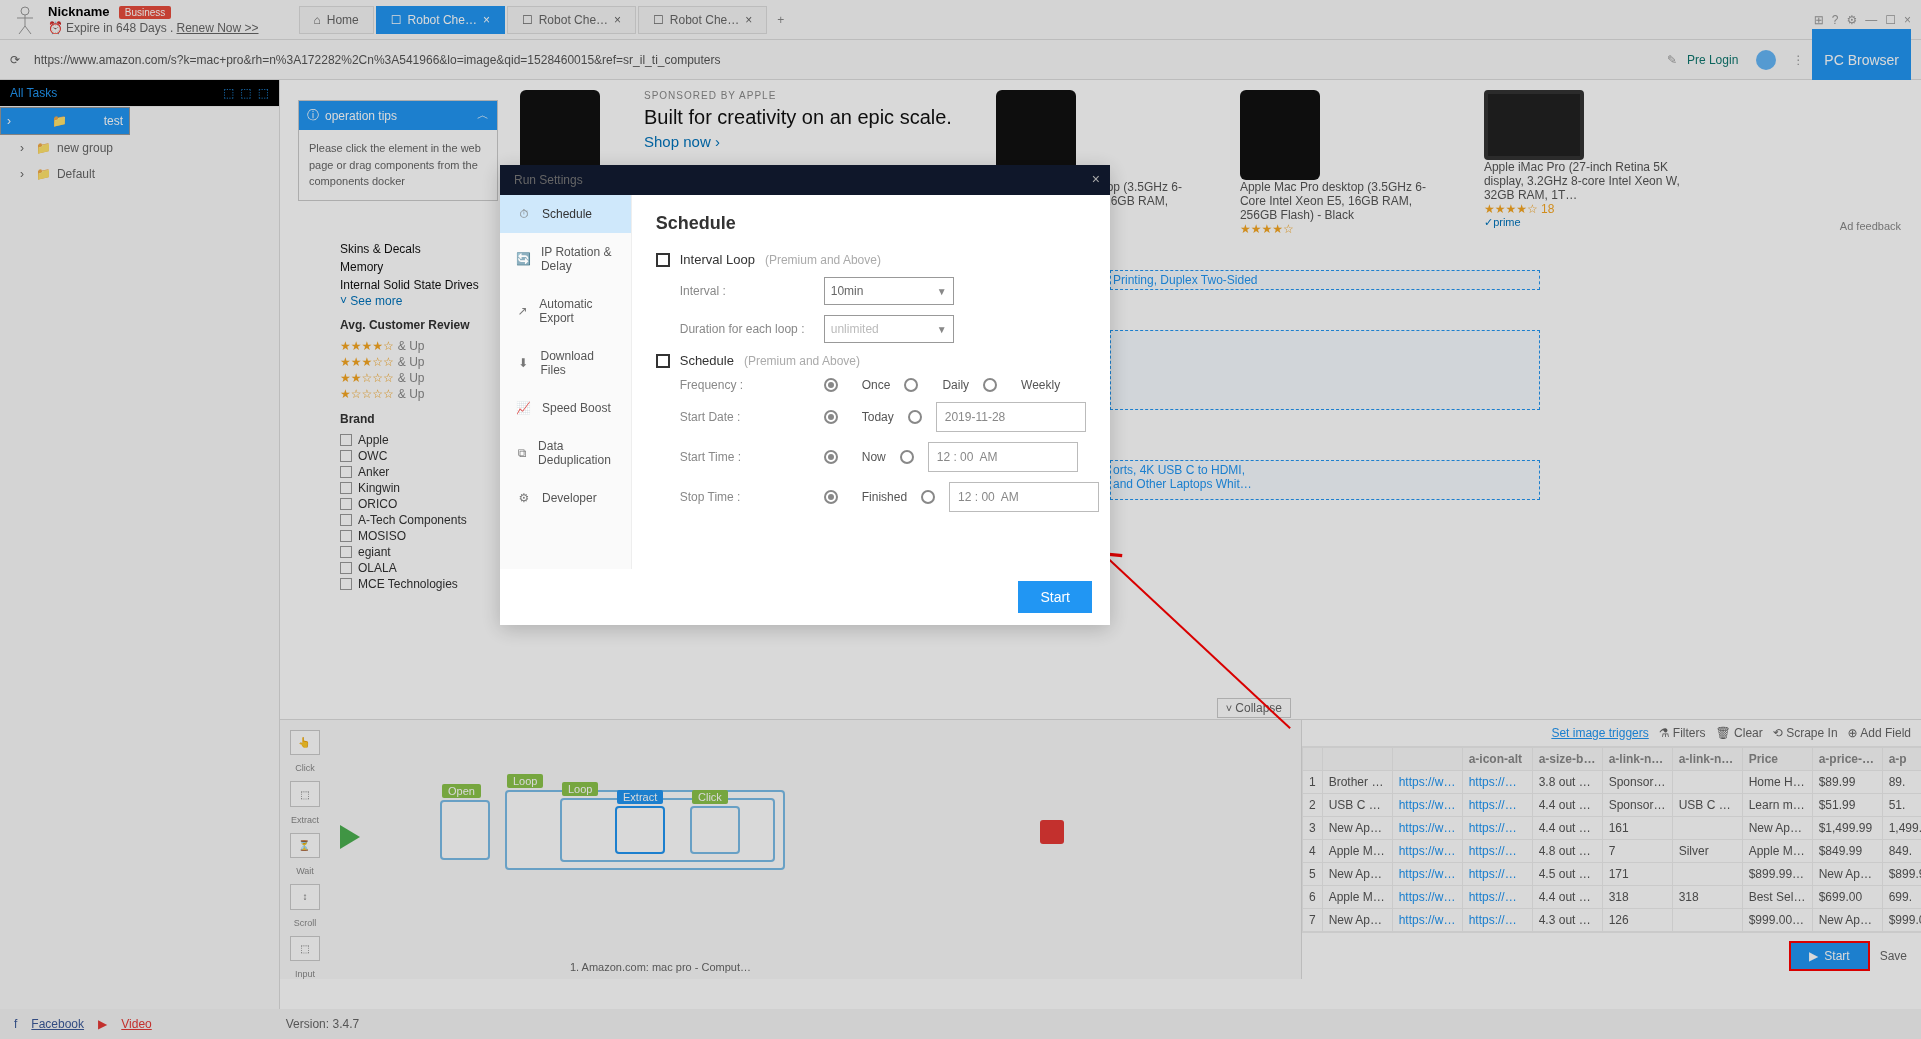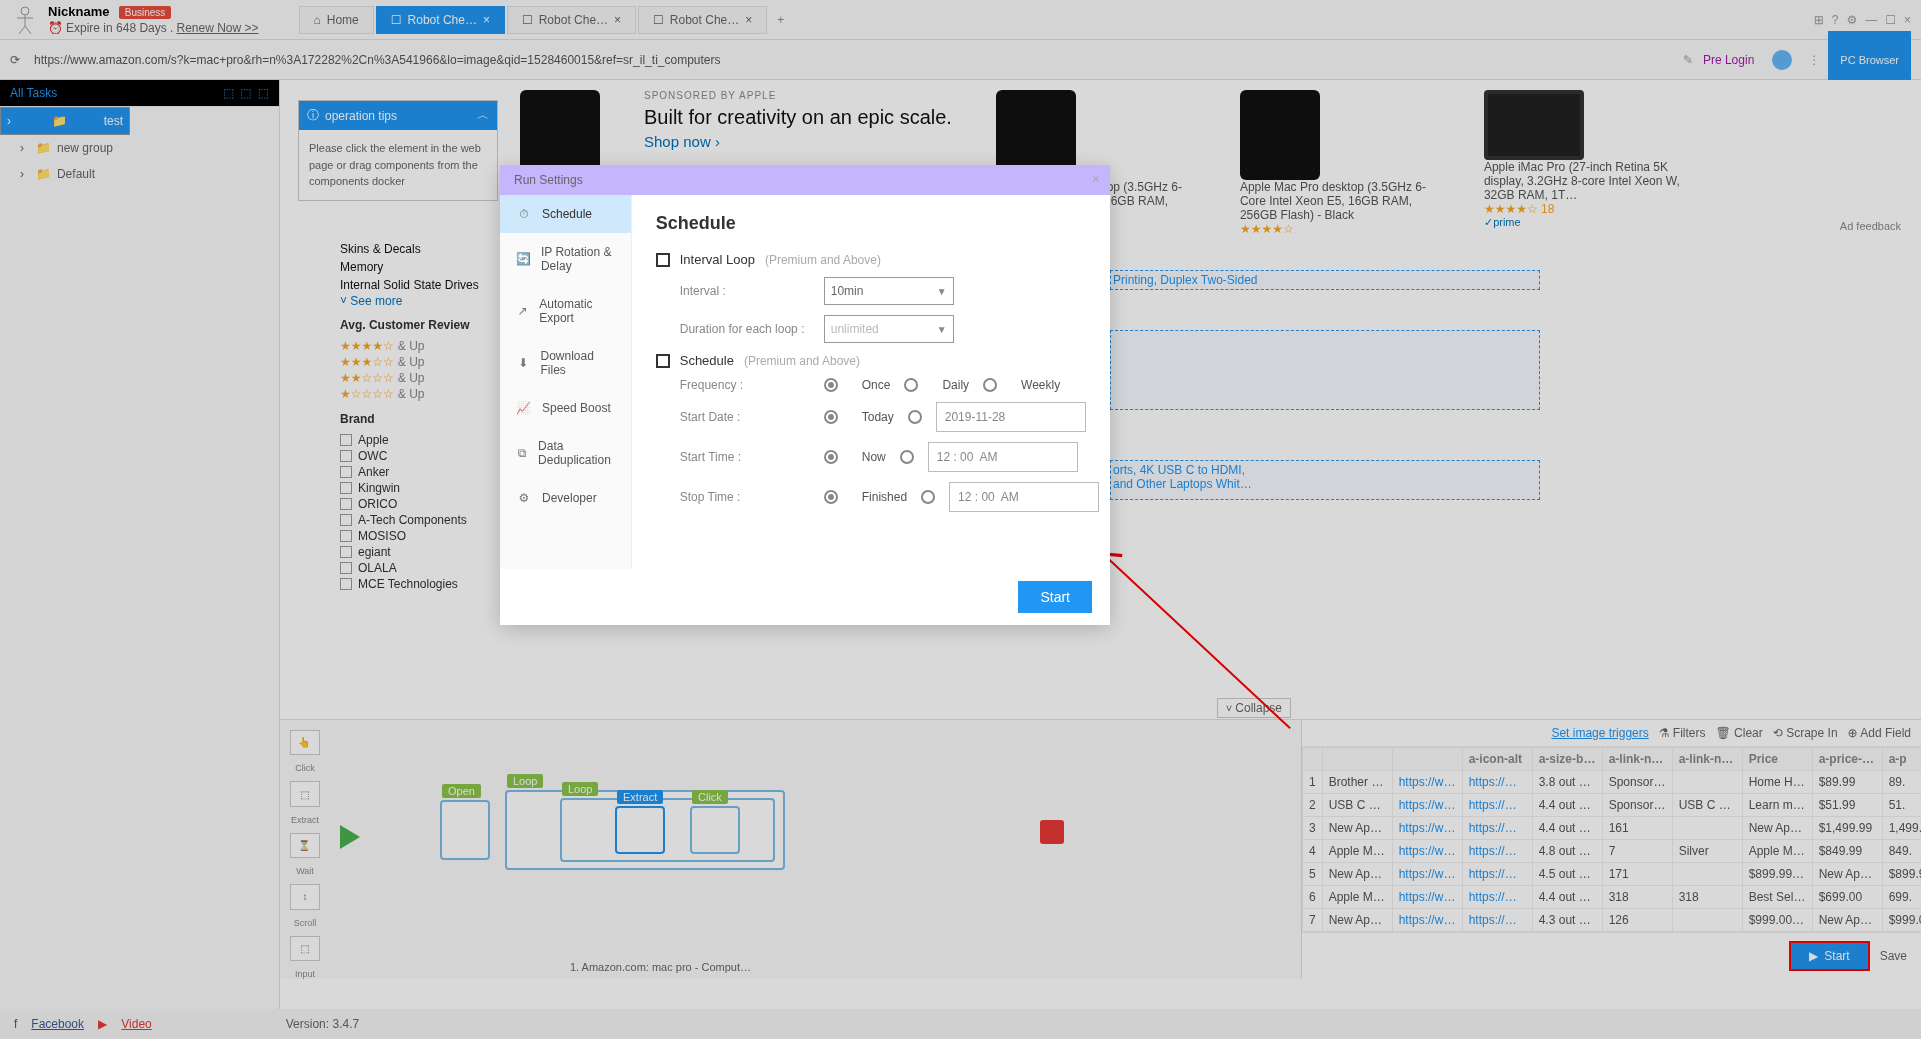--- a/index.html
+++ b/index.html
@@ -14,23 +14,23 @@
 .tabs{display:flex;margin-left:40px;align-items:center}
 .tab{padding:6px 14px;background:#f5f5f5;border:1px solid #ddd;display:flex;align-items:center;gap:6px;color:#666;margin-right:2px}
 .tab.active{background:#2196f3;color:#fff;border-color:#2196f3}
 .tab-close{font-size:12px;cursor:pointer}
 .tab-add{padding:4px 8px;color:#888;cursor:pointer}
 .top-right{margin-left:auto;display:flex;gap:8px;color:#999}
 .top-right span{cursor:pointer}
 .addr-row{height:40px;background:#fafafa;display:flex;align-items:center;padding:0 10px;border-bottom:1px solid #ddd}
 .reload{margin-right:10px;color:#666;cursor:pointer}
 .url-bar{flex:1;color:#555;padding:4px}
-.pre-login{color:#a21caf;margin:8px 10px}
+.pre-login{color:#0f766e;margin:8px 10px}
 .user-circle{width:20px;height:20px;border-radius:50%;background:#64b5f6;margin:0 8px}
-.pc-browser{background:#2196f3;color:#fff;padding:23px 12px;font-size:11px}
+.pc-browser{background:#2196f3;color:#fff;padding:23px 12px;font-size:14px}
 .main{display:flex;height:calc(100% - 110px)}
 .left-panel{width:280px;background:#fafafa;border-right:1px solid #ddd}
 .all-tasks{padding:6px 10px;color:#2196f3;display:flex;align-items:center;justify-content:space-between;background:#000000;border-bottom:1px solid #eee}
 .task-icons{display:flex;gap:6px;color:#2196f3}
 .task-row{padding:6px 20px;display:flex;align-items:center;gap:6px;color:#666}
 .task-row.sel{background:#2196f3;color:#fff}
 .task-row .arrow{width:10px}
 .content{flex:1;position:relative;background:#fff;overflow:hidden}
 .op-tips{position:absolute;top:20px;left:18px;width:200px;background:#fff;border:1px solid #ccc;z-index:5}
 .op-tips-hd{background:#2196f3;color:#fff;padding:6px 8px;display:flex;align-items:center;gap:6px}
@@ -82,21 +82,21 @@
 .start-btn{background:#2196f3;color:#fff;padding:6px 18px;border:2px solid red;display:flex;align-items:center;gap:6px}
 .save-btn{color:#666}
 .bottom-file{position:absolute;left:290px;bottom:36px;font-size:11px;color:#666}
 .status-bar{position:absolute;left:0;right:0;bottom:0;height:30px;background:#f5f5f5;display:flex;align-items:center;padding:0 14px;gap:14px;color:#666;font-size:11px}
 .status-bar .fb{color:#3b5998;text-decoration:underline}
 .status-bar .vid{color:#e53935;text-decoration:underline}
 .red-arrow{position:absolute;left:1090px;top:530px;color:red;font-size:40px;transform:rotate(-40deg);z-index:40;pointer-events:none}
 .red-arrow-line{position:absolute;left:1100px;top:550px;width:260px;height:2px;background:red;transform:rotate(43deg);transform-origin:left;z-index:40;pointer-events:none}
 .overlay{position:absolute;inset:0;background:rgba(0,0,0,0.15);z-index:50}
 .modal{position:absolute;left:500px;top:165px;width:610px;height:460px;background:#fff;z-index:60;box-shadow:0 4px 20px rgba(0,0,0,.2);display:flex;flex-direction:column}
-.modal-title{padding:8px 14px;color:#666;font-size:12px;background:#c4b5fd}
+.modal-title{padding:8px 14px;color:#666;font-size:12px;background:#0f172a}
 .modal-close{position:absolute;right:10px;top:6px;color:#aaa;cursor:pointer;font-size:14px}
 .modal-body{flex:1;display:flex}
 .modal-nav{width:185px;background:#fafafa;border-right:1px solid #eee}
 .mnav-item{padding:12px 16px;display:flex;align-items:center;gap:10px;color:#555;cursor:pointer}
 .mnav-item.active{background:#cfe8fb;color:#333}
 .mnav-icon{width:16px;text-align:center;color:#777}
 .modal-content{flex:1;padding:18px 24px;color:#555}
 .modal-content h3{font-size:18px;color:#333;margin-bottom:18px}
 .chk-head{display:flex;align-items:center;gap:10px;margin:8px 0}
 .chk-box{width:14px;height:14px;border:2px solid #333;background:#fff}

